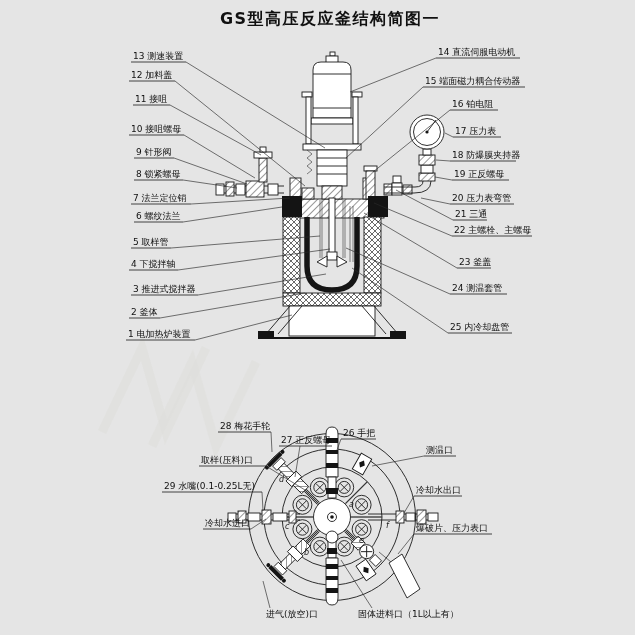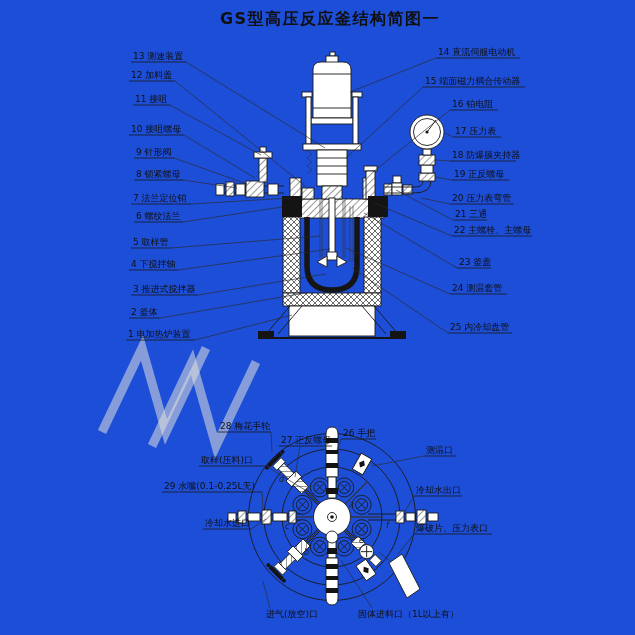--- a/index.html
+++ b/index.html
@@ -1,16 +1,16 @@
 <!DOCTYPE html>
 <html><head>
 <meta charset="utf-8">
 <style>
   html,body{margin:0;padding:0;background:#ffffff;}
-  .frame{position:relative;width:635px;height:635px;background:#1d4ed8;overflow:hidden;
+  .frame{position:relative;width:635px;height:635px;background:#e5e5e5;overflow:hidden;
          font-family:"DejaVu Sans","Liberation Sans",sans-serif;}
   svg text{font-family:"DejaVu Sans","Liberation Sans",sans-serif;font-size:9px;fill:#101010;}
   svg .ttl{font-size:16px;font-weight:bold;letter-spacing:1.5px;}
   svg .pl{font-size:8px;font-style:italic;fill:#222;}
   .s{stroke:#1a1a1a;stroke-width:.9;fill:none}
   .sf{stroke:#1a1a1a;stroke-width:.9;fill:#ffffff}
   .sh{stroke:#1a1a1a;stroke-width:.9;fill:url(#h1)}
   .sx{stroke:#1a1a1a;stroke-width:.9;fill:url(#x1)}
   .k{fill:#141414;stroke:none}
   .ld{stroke:#2a2a2a;stroke-width:.65;fill:none}

